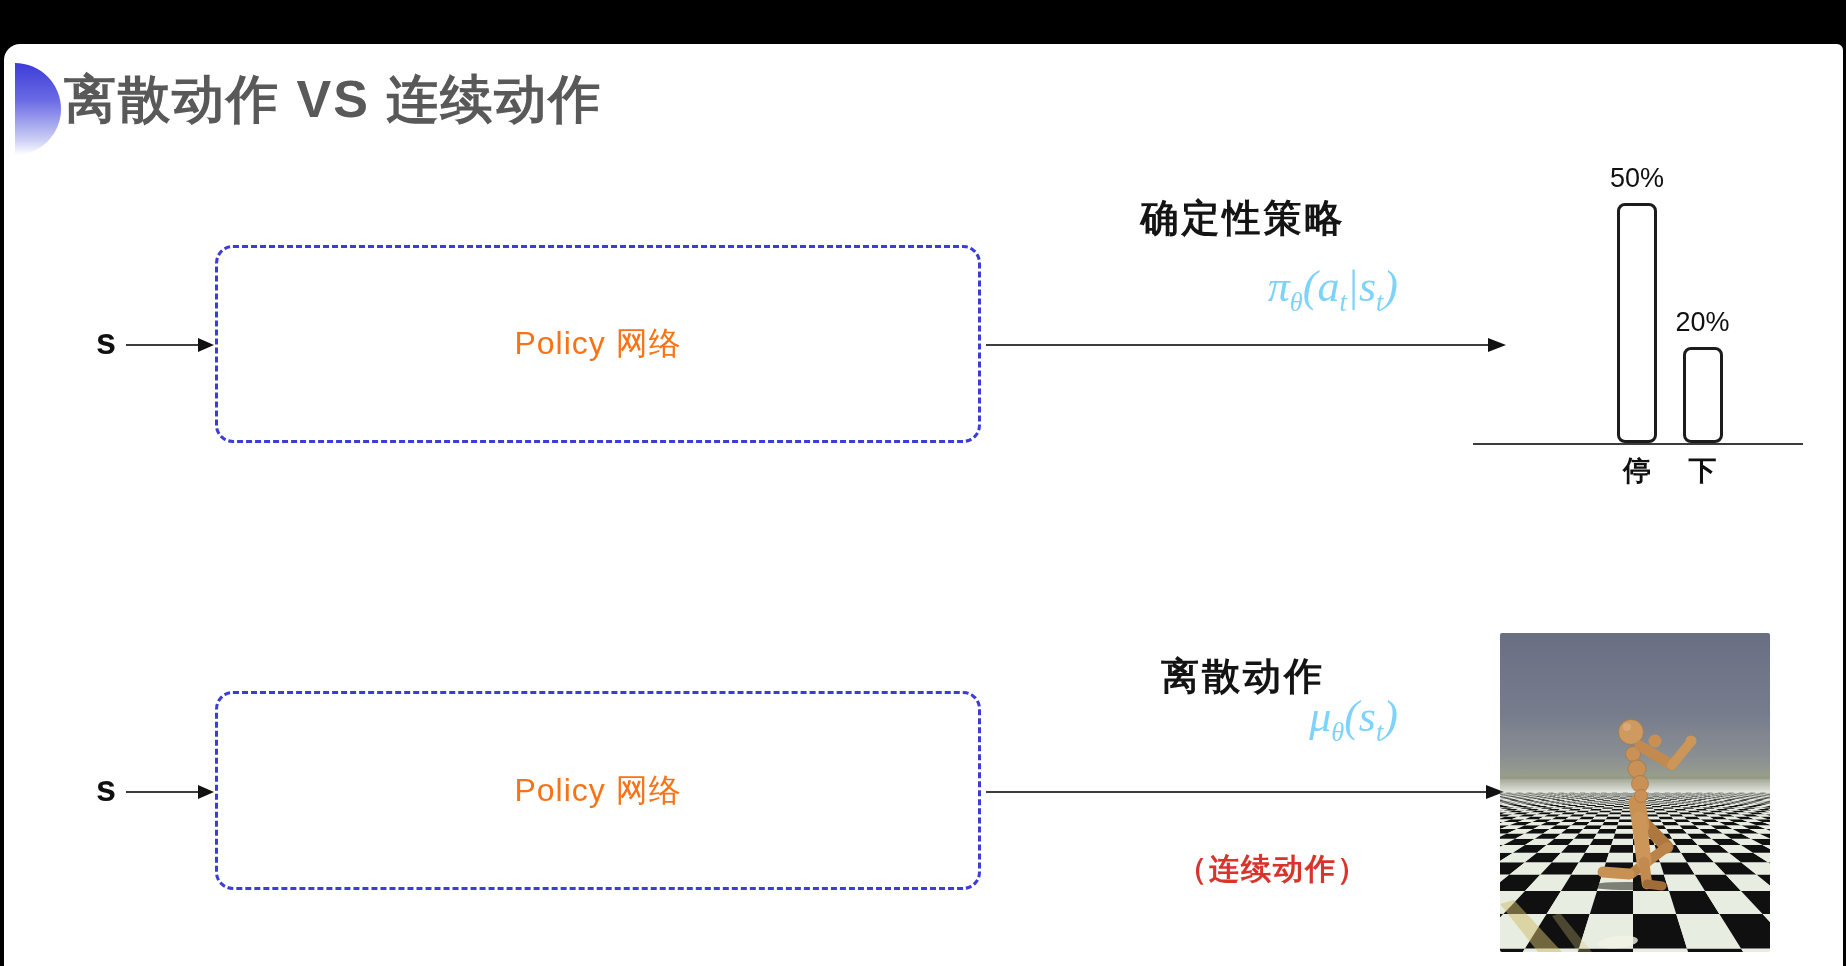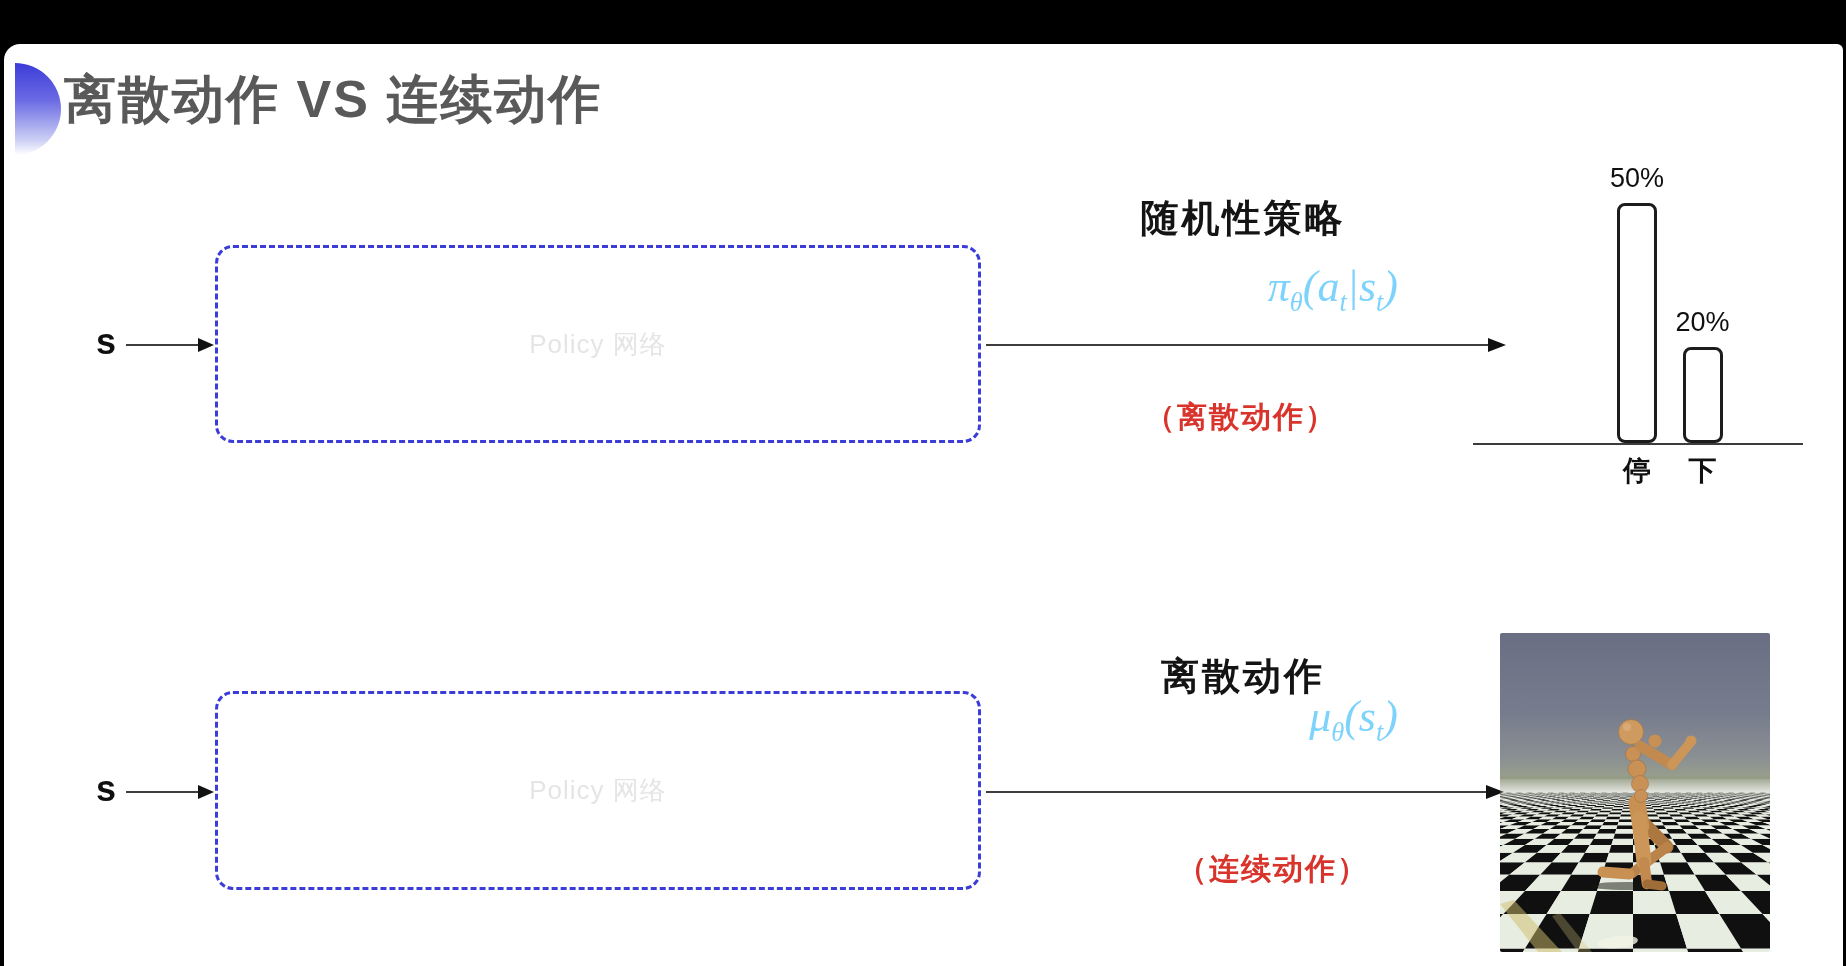--- a/index.html
+++ b/index.html
@@ -10,21 +10,21 @@
   
   .title-bullet{position:absolute;left:15px;top:28px;width:46px;height:92px;
       background:linear-gradient(180deg,#3c3cd8 0%,#6a6ae4 40%,#cfd2f5 85%,#ffffff 100%);
       border-radius:0 46px 46px 0 / 0 46px 46px 0;}
   .slide-title{position:absolute;left:64px;top:30px;font-size:52px;font-weight:600;
       color:#595959;letter-spacing:2px;white-space:nowrap;}
   
   .s-label{position:absolute;width:44px;text-align:center;font-size:36px;font-weight:600;color:#0f0f0f;}
   .policy-box{position:absolute;left:215px;width:766px;border:3px dashed #3c3cd8;border-radius:18px;
       box-sizing:border-box;display:flex;align-items:center;justify-content:center;background:transparent;}
-  .policy-box .box-label{font-size:26px;color:#e5e5e5;letter-spacing:1px;}
+  .policy-box .box-label{font-size:32px;color:#f97316;letter-spacing:1px;}
   .arrow{position:absolute;overflow:visible;}
   .policy-name{position:absolute;width:310px;text-align:center;font-size:38px;font-weight:600;
       color:#141414;letter-spacing:3px;}
   .formula{position:absolute;width:310px;text-align:right;font-size:44px;color:#7dd3fc;
       font-family:Liberation Serif, serif;font-style:italic;}
   .formula sub{font-size:0.60em;font-style:italic;}
   .red-caption{position:absolute;width:310px;text-align:center;font-size:30px;font-weight:600;
       color:#d9342c;letter-spacing:2px;}
   
   .chart{position:absolute;left:1473px;top:118px;width:330px;height:292px;}
@@ -60,27 +60,26 @@
 
   <div class="policy-box" style="top:210px;height:198px;">
     <span class="box-label">Policy 网络</span>
   </div>
 
   <svg class="arrow" style="left:986px;top:300px;" width="522" height="20" viewBox="0 0 522 20">
     <line x1="0" y1="10" x2="504" y2="10" stroke="#3d3d3d" stroke-width="2"></line>
     <polygon points="502,3 520,10 502,17" fill="#111"></polygon>
   </svg>
 
-  <div class="policy-name" style="left:1088px;top:158px;">随机性策略</div>
+  <div class="policy-name" style="left:1088px;top:158px;">确定性策略</div>
 
   <div class="formula" style="left:1088px;top:226px;">
     <span>π</span><sub>θ</sub><span>(a</span><sub>t</sub><span>|s</span><sub>t</sub><span>)</span>
   </div>
 
-  <div class="red-caption" style="left:1086px;top:362px;">（离散动作）</div>
 
   <div class="chart" id="chart">
     <div class="chart-baseline"></div>
       <div class="bar-group" style="left: 129px;">
         <div class="bar-value">50%</div>
         <div class="bar" style="height:240px"></div>
         <div class="bar-cat">停</div>
       </div>
       <div class="bar-group" style="left: 194.5px;">
         <div class="bar-value">20%</div>

